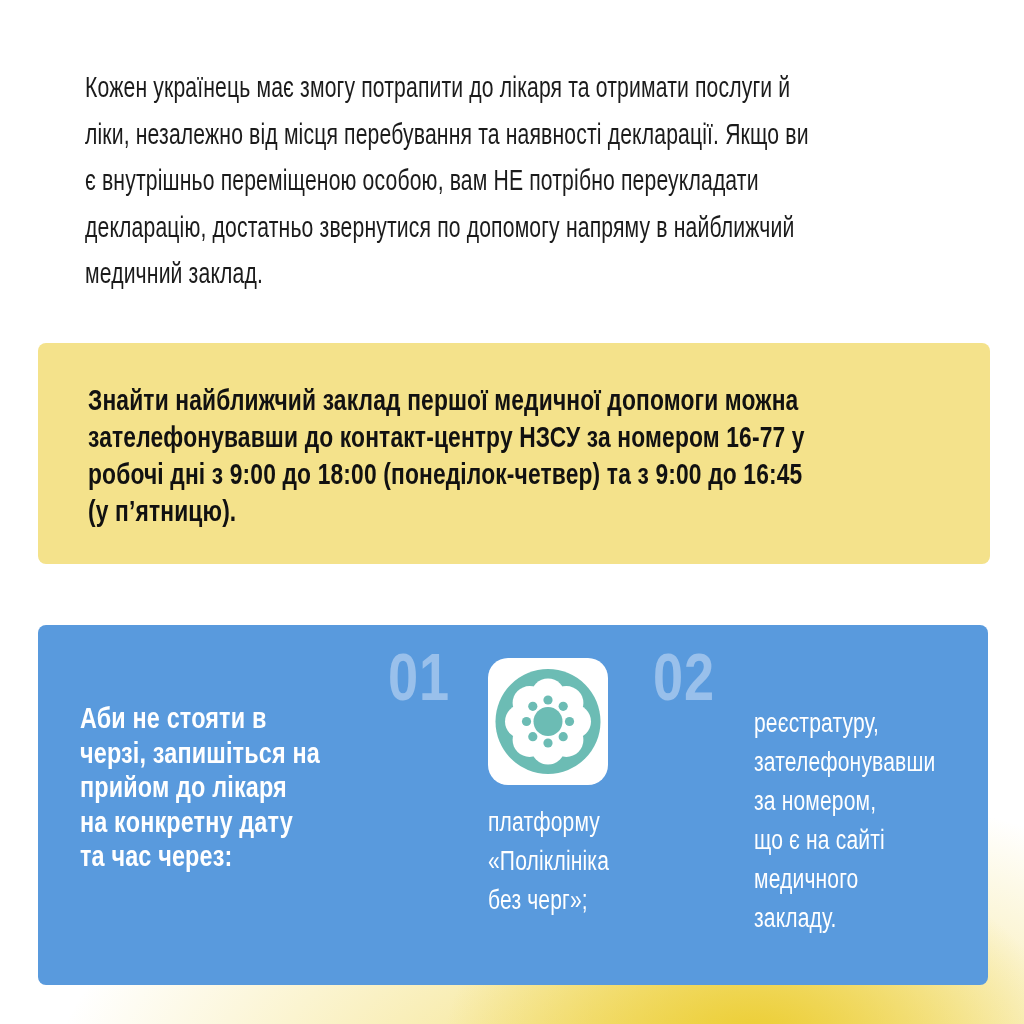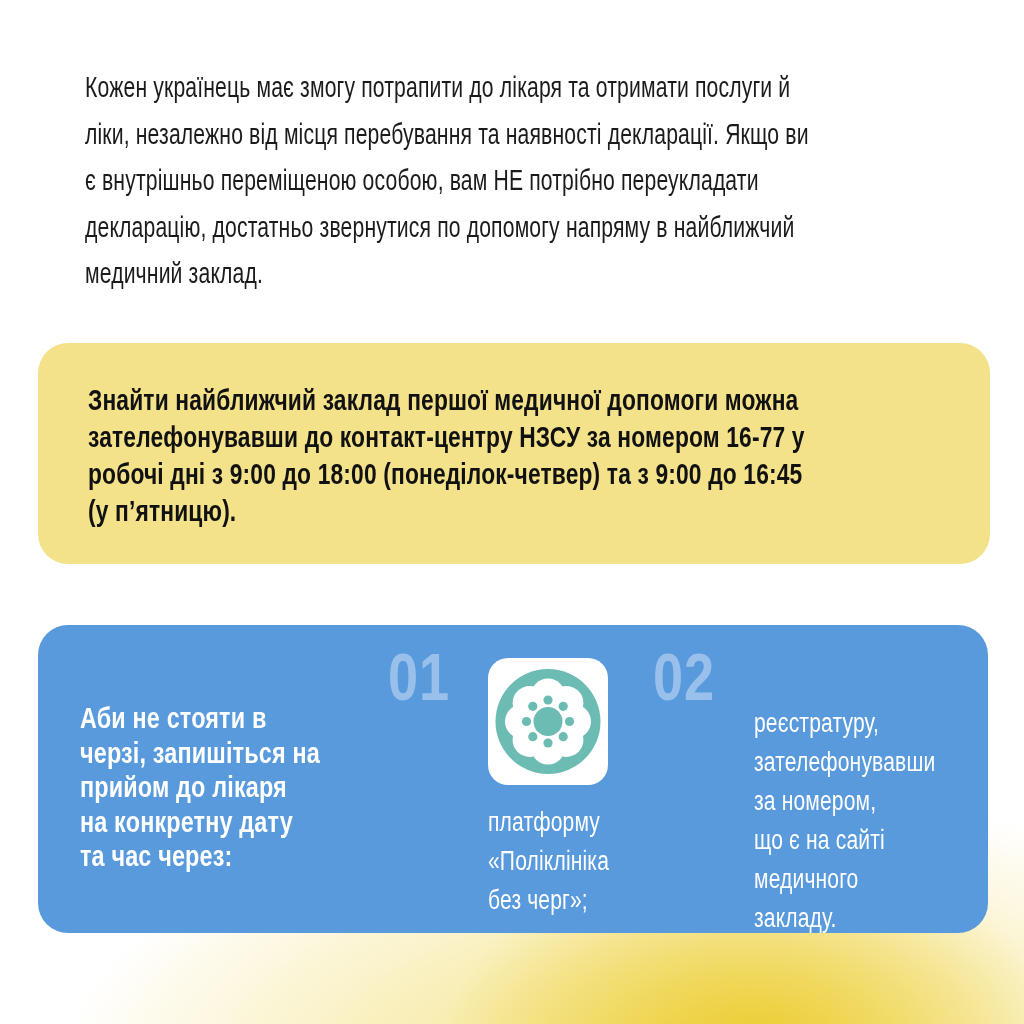--- a/index.html
+++ b/index.html
@@ -25,21 +25,21 @@
     font-size: 29px;
     font-weight: 500;
     line-height: 46.5px;
     letter-spacing: 0.2px;
     color: #1b1b1b;
     white-space: pre-line;
     transform: scaleX(0.73);
     transform-origin: left top;
   }
 
-  .card { position: absolute; border-radius: 30px; }
+  .card { position: absolute; border-radius: 8px; }
 
   .yellow-card {
     left: 38px;
     top: 343px;
     width: 952px;
     height: 221px;
     background: #F4E28B;
   }
   .yellow-card .card-text {
     position: absolute;
@@ -54,21 +54,21 @@
     color: #111111;
     white-space: pre-line;
     transform: scaleX(0.76);
     transform-origin: left top;
   }
 
   .blue-card {
     left: 38px;
     top: 625px;
     width: 950px;
-    height: 308px;
+    height: 360px;
     background: #599ADD;
   }
   .blue-intro {
     position: absolute;
     left: 42px;
     top: 76px;
     width: 420px;
     margin: 0;
     font-size: 30px;
     font-weight: 700;

